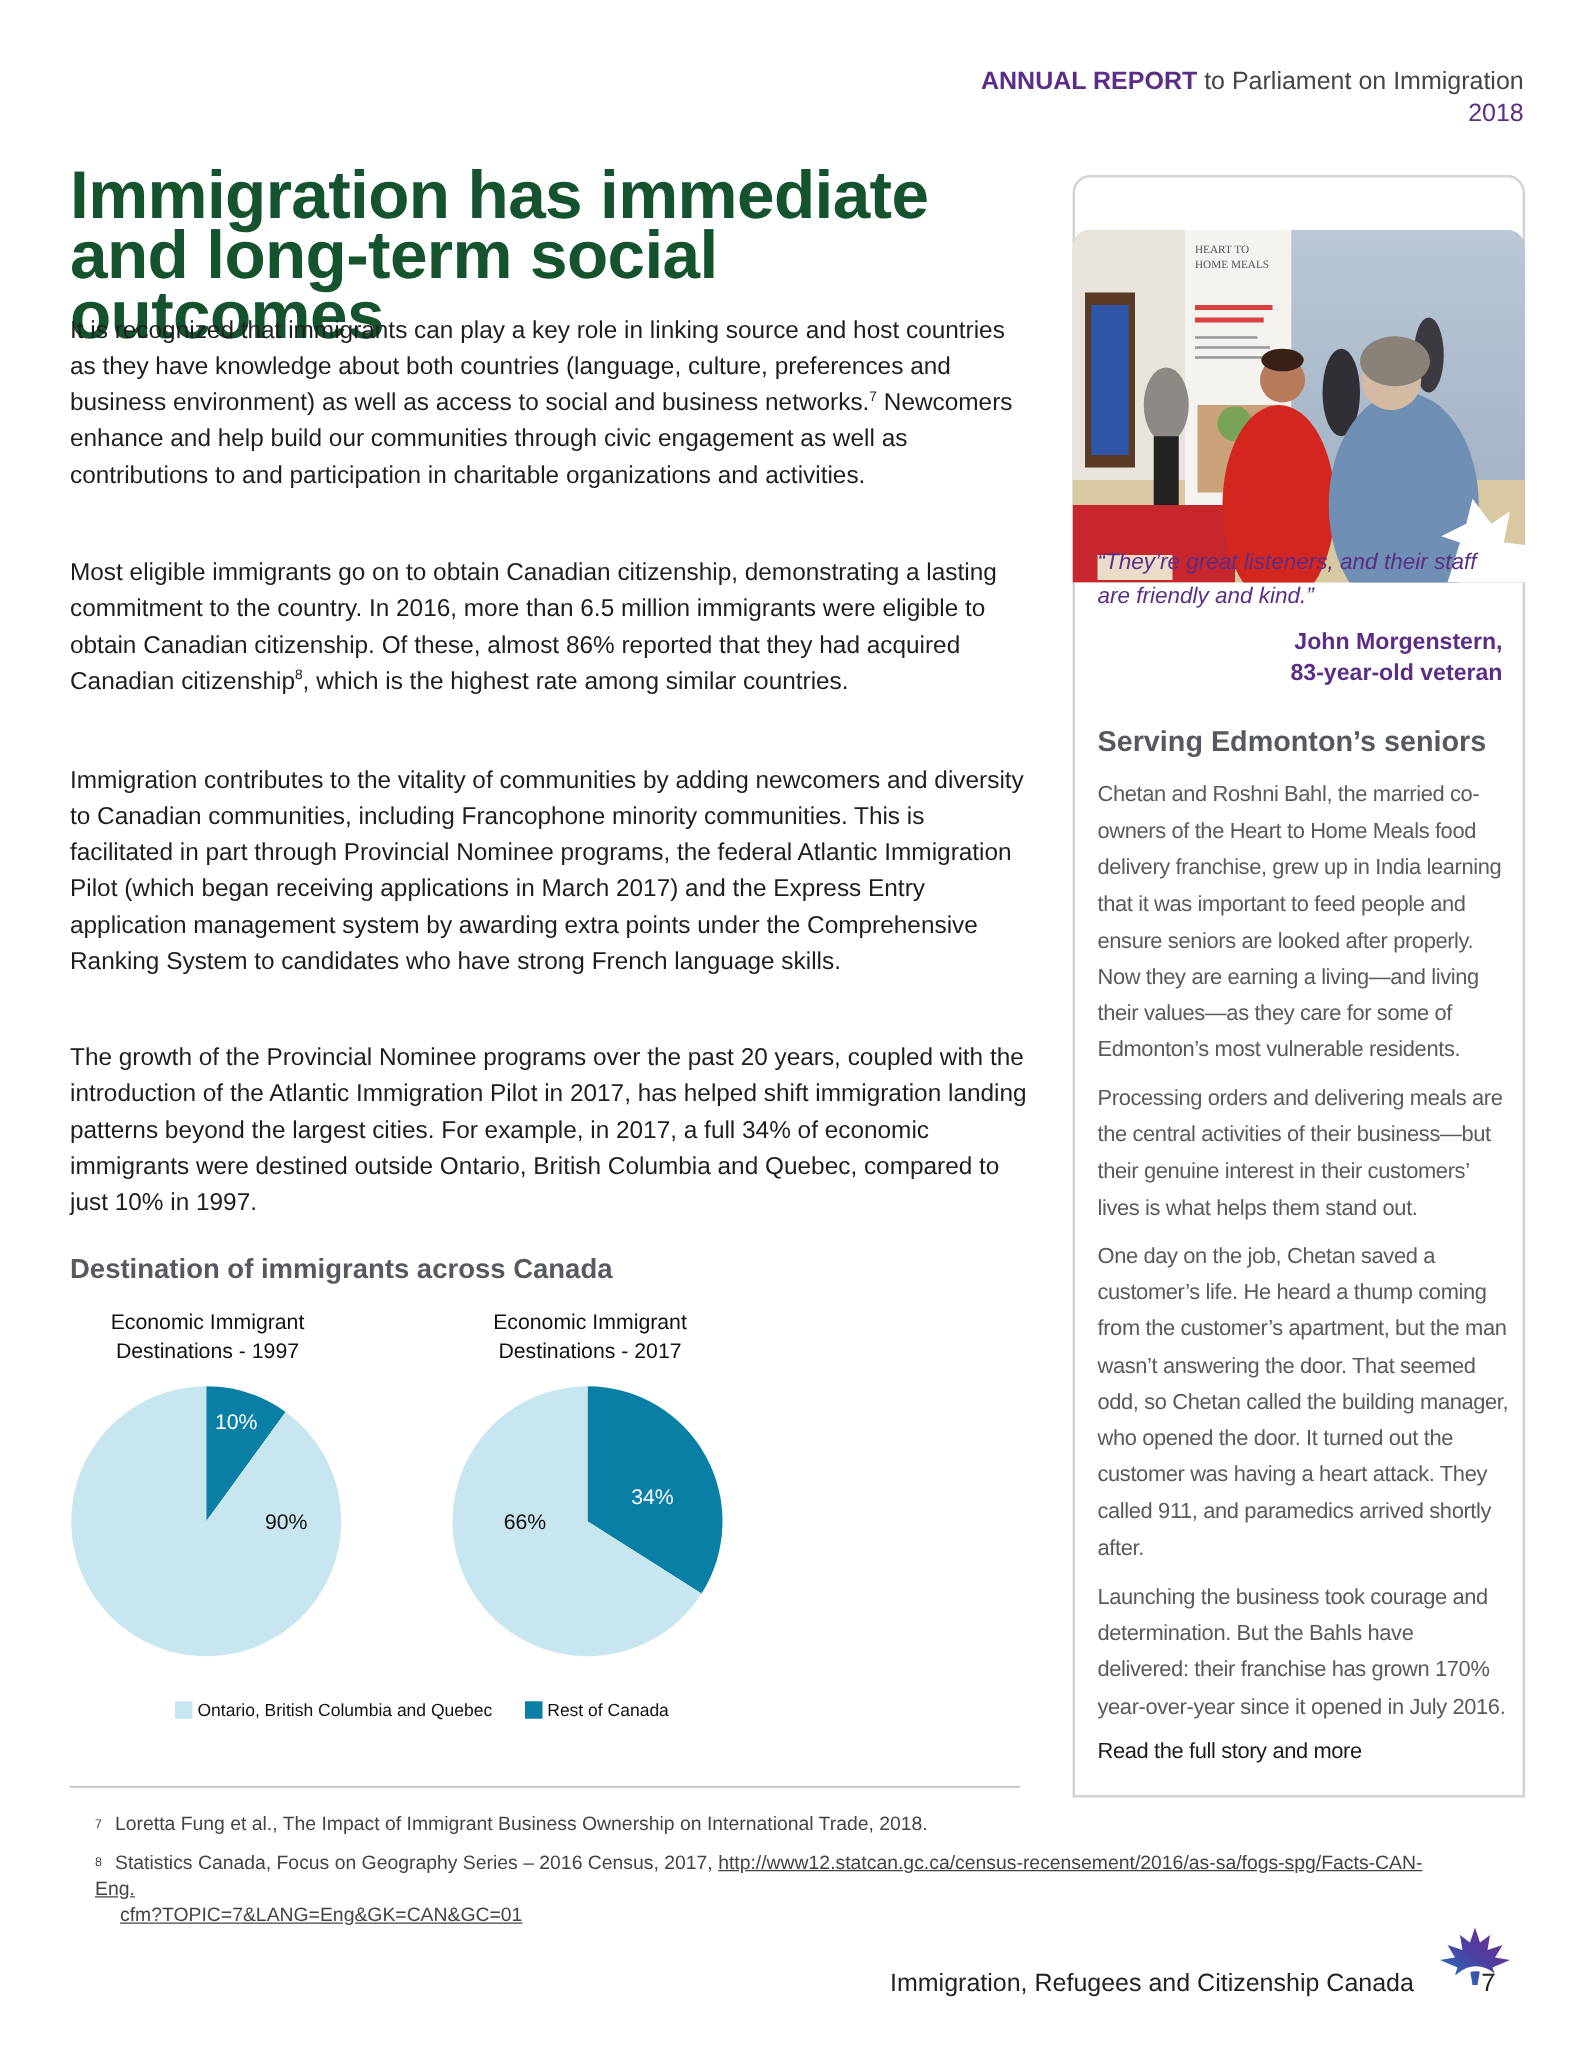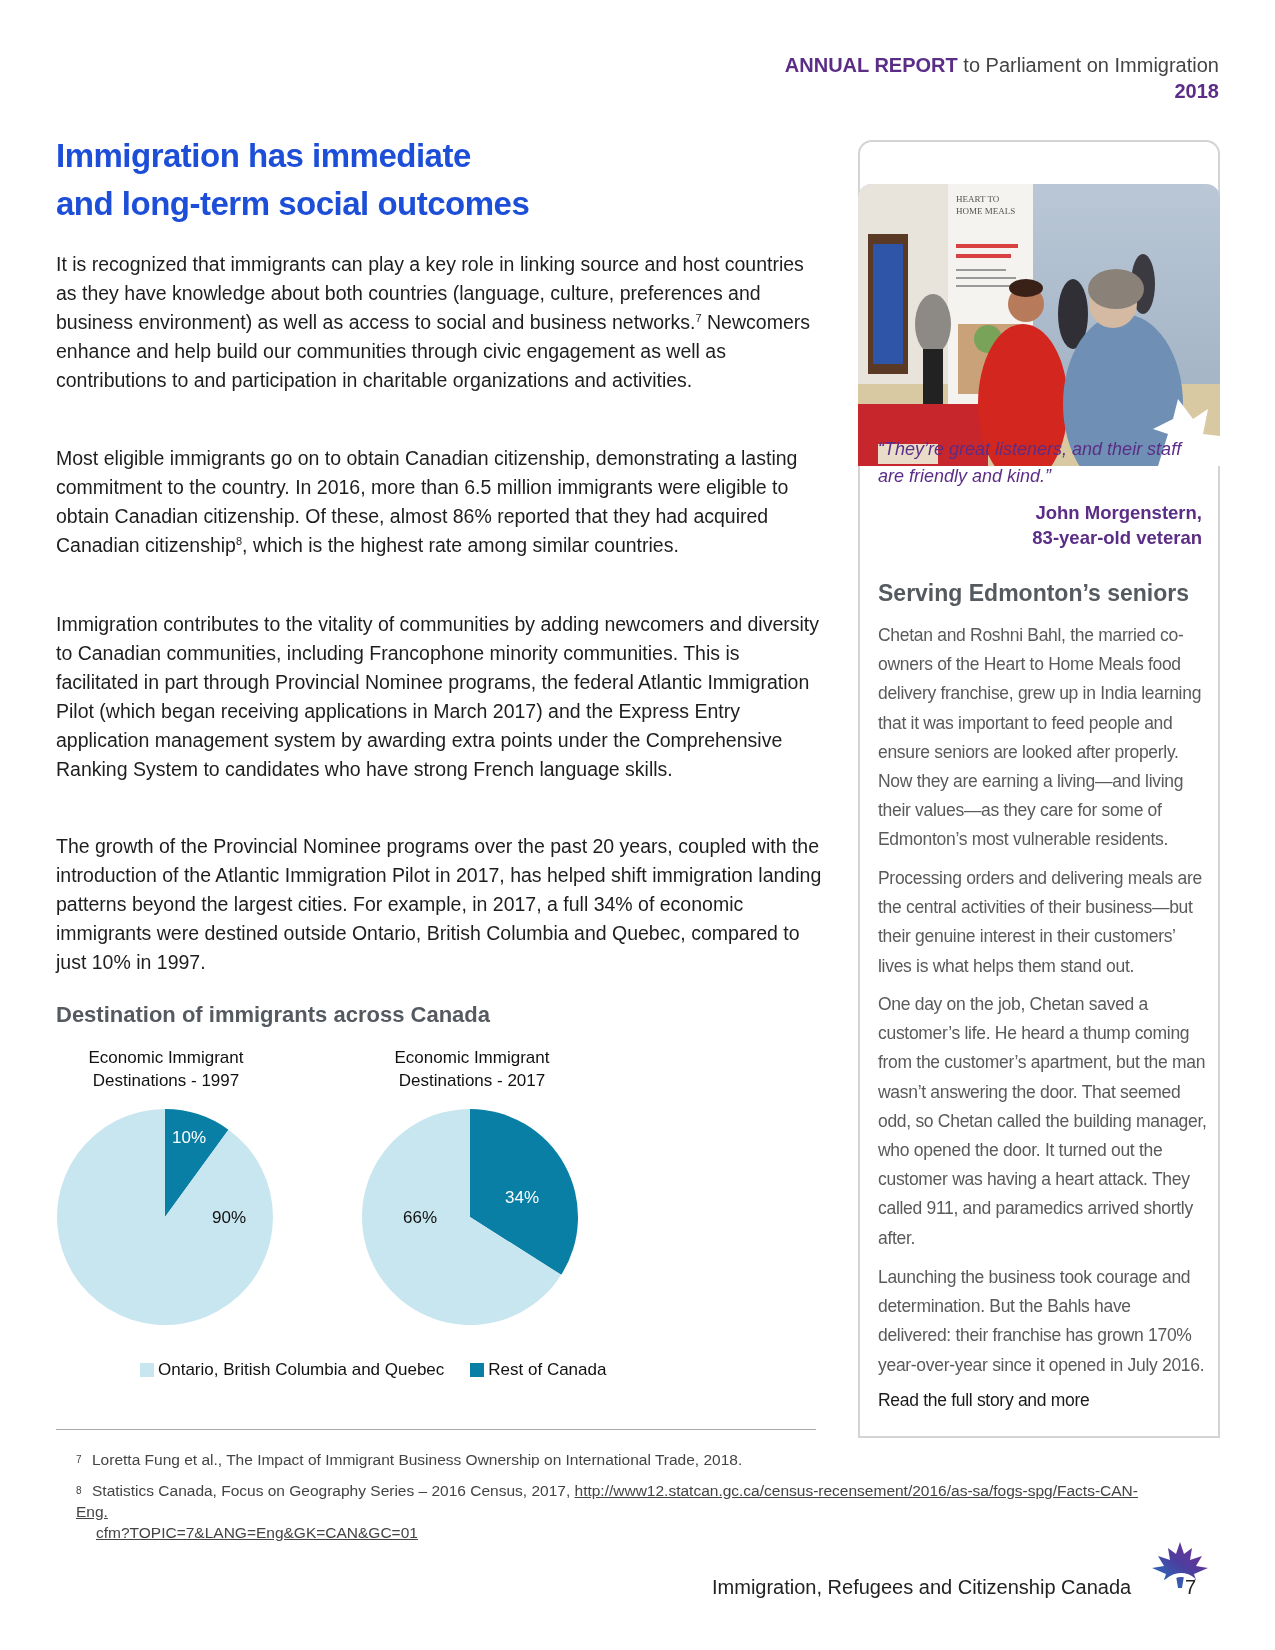--- a/index.html
+++ b/index.html
@@ -3,42 +3,42 @@
 <meta charset="utf-8">
 <style>
   html, body { margin: 0; padding: 0; background: #ffffff; }
   body { width: 1275px; height: 1650px; position: relative; overflow: hidden;
          font-family: "Liberation Sans", sans-serif; color: #1a1a1a; }
   .abs { position: absolute; }
 
   
   #hdr { right: 56px; top: 52px; text-align: right; font-size: 20px; line-height: 26px; color: #444; }
   #hdr .strong { color: #5b2d86; font-weight: bold; }
-  #hdr .year { color: #5b2d86; font-weight: bold; display: block; }
-
-  
-  #title { left: 56px; top: 132px; width: 720px; font-size: 33px; line-height: 48px;
-           font-weight: bold; color: #1d4ed8; letter-spacing: -0.5px; }
+  #hdr .year { color: #5b2d86; font-weight: normal; display: block; }
+
+  
+  #title { left: 56px; top: 132px; width: 720px; font-size: 54px; line-height: 48px;
+           font-weight: bold; color: #14532d; letter-spacing: -0.5px; }
   .body { left: 56px; width: 770px; font-size: 19.5px; line-height: 29px; color: #1e1e1e; }
   .body p { margin: 0; }
   .body sup { font-size: 11px; line-height: 0; }
   #p1 { top: 250px; }
   #p2 { top: 444px; }
   #p3 { top: 610px; }
   #p4 { top: 832px; }
 
   #chart-heading { left: 56px; top: 1002px; font-size: 22px; font-weight: bold; color: #555a60; }
 
   .pie-title { font-size: 17px; line-height: 23px; text-align: center; color: #111; width: 220px; }
   #pie1-title { left: 56px; top: 1046px; }
   #pie2-title { left: 362px; top: 1046px; }
 
   #pies { left: 50px; top: 1100px; }
 
-  #legend { left: 140px; top: 1360px; font-size: 17px; color: #111; display: flex; gap: 26px; align-items: center; }
+  #legend { left: 140px; top: 1360px; font-size: 14px; color: #111; display: flex; gap: 26px; align-items: center; }
   .leg-item { display: flex; align-items: center; gap: 4px; }
   .swatch { width: 14px; height: 14px; display: inline-block; }
 
   #rule { left: 56px; top: 1429px; width: 760px; height: 1px; background: #a9a9a9; }
 
   .fn { left: 56px; font-size: 15.5px; line-height: 21px; color: #444; width: 1080px; margin-left: 20px; }
   .fn .num { font-size: 10px; vertical-align: top; margin-right: 10px; display: inline-block; width: 6px; }
   .fn a { color: #444; text-decoration: underline; }
   #fn7 { top: 1449px; }
   #fn8 { top: 1480px; }

